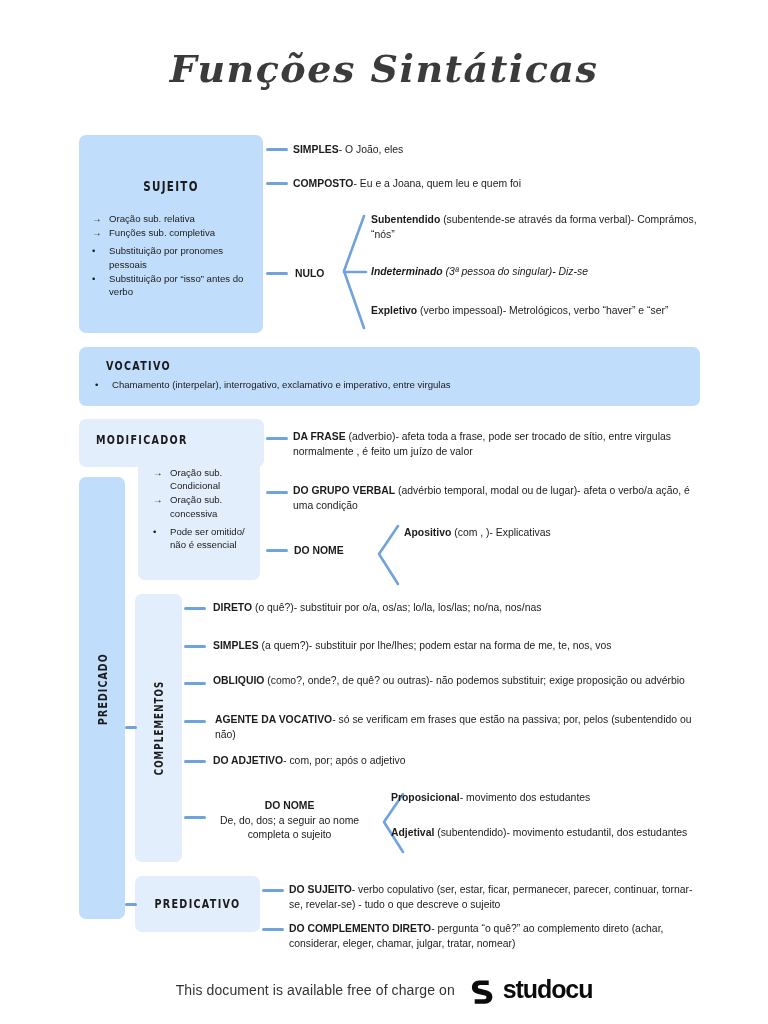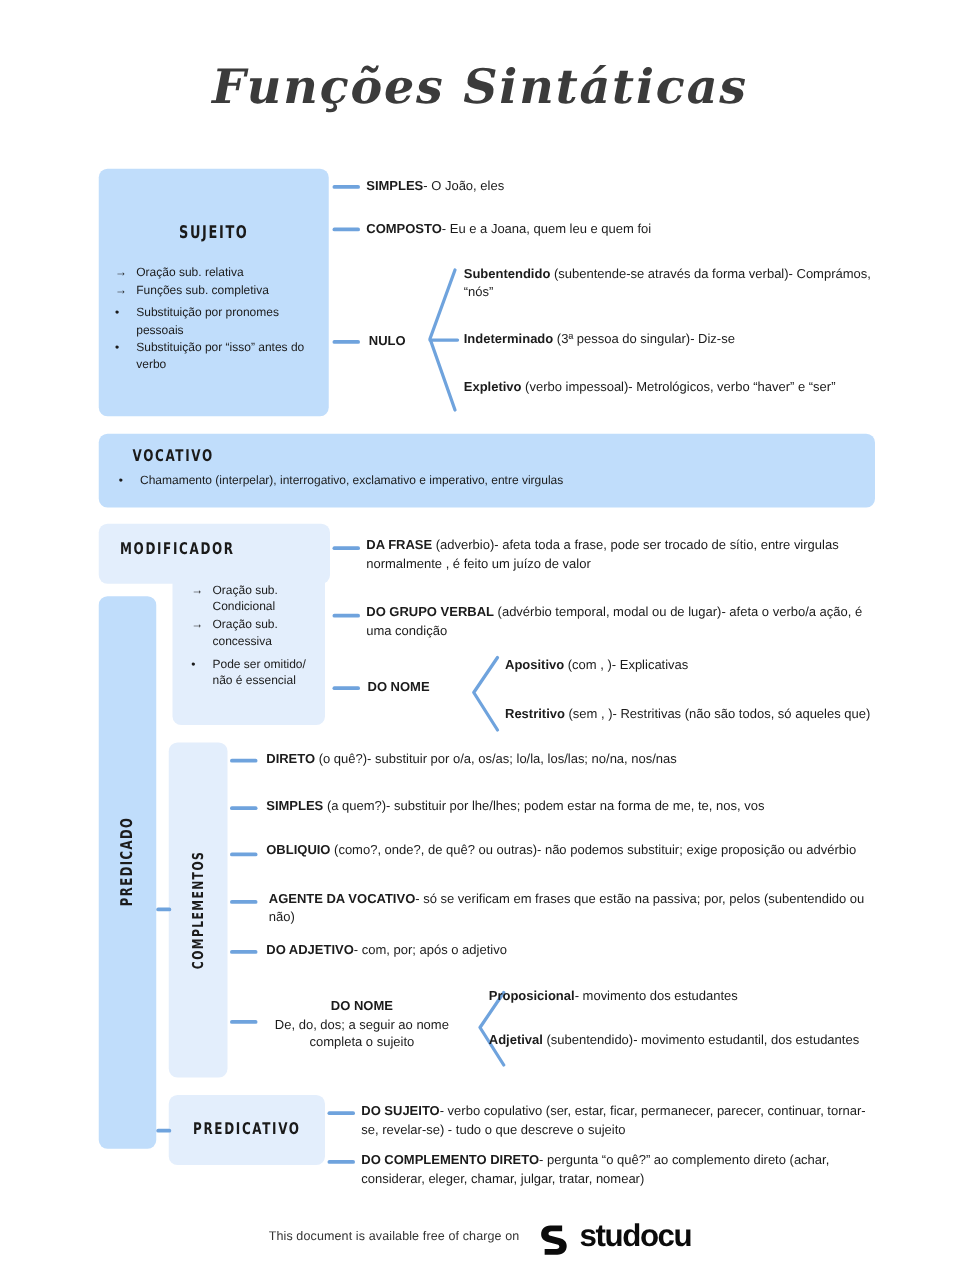--- a/index.html
+++ b/index.html
@@ -117,21 +117,21 @@
     position: absolute;
     left: 0;
     top: 975px;
     width: 768px;
     display: flex;
     align-items: center;
     justify-content: center;
     gap: 13px;
   }
   .footer-txt {
-    font-size: 10px;
+    font-size: 14px;
     color: #333;
     letter-spacing: 0.1px;
   }
   .brand {
     display: flex;
     align-items: center;
     gap: 7px;
   }
   .brand-name {
     font-size: 25px;
@@ -186,21 +186,21 @@
   </div>
 
   <svg class="brace" style="left:340px; top:214px;" width="26" height="118" viewBox="0 0 26 118">
     <path d="M24,2 L4,57 L24,114" fill="none" stroke="#6fa3dd" stroke-width="2.6" stroke-linecap="round" stroke-linejoin="round"></path>
     <path d="M4,58 L26,58" fill="none" stroke="#6fa3dd" stroke-width="2.6" stroke-linecap="round"></path>
   </svg>
 
   <div class="branch" style="left:371px; top:213px; width:330px;">
     <b>Subentendido</b><span> (subentende-se através da forma verbal)- Comprámos, “nós”</span>
   </div>
-  <div class="branch" style="left:371px; top:265px; width:330px;">
+  <div class="branch" style="left:371px; top:265px; width:330px;font-style:italic;">
     <b>Indeterminado</b><span> (3ª pessoa do singular)- Diz-se</span>
   </div>
   <div class="branch" style="left:371px; top:304px; width:345px;">
     <b>Expletivo</b><span> (verbo impessoal)- Metrológicos, verbo “haver” e “ser”</span>
   </div>
 
   <div class="blk blk-mid" style="left:79px; top:347px; width:621px; height:59px;"></div>
   <div class="hd" style="position:absolute; left:106px; top:358px; font-size:13px; transform-origin:left center;">VOCATIVO</div>
   <div class="lst" style="left:95px; top:378px; width:580px;">
     <div class="li">
@@ -242,23 +242,20 @@
   <div class="branch" style="left:294px; top:544px;">
     <b>DO NOME</b>
   </div>
 
   <svg class="brace" style="left:376px; top:524px;" width="24" height="62" viewBox="0 0 24 62">
     <path d="M22,2 L3,30 L22,60" fill="none" stroke="#6fa3dd" stroke-width="2.6" stroke-linecap="round" stroke-linejoin="round"></path>
   </svg>
 
   <div class="branch" style="left:404px; top:526px; width:300px;">
     <b>Apositivo</b><span> (com , )- Explicativas</span>
-  </div>
-  <div class="branch" style="left:404px; top:565px; width:300px;">
-    <b>Restritivo</b><span> (sem , )- Restritivas (não são todos, só aqueles que)</span>
   </div>
 
   <div class="blk blk-mid" style="left:79px; top:477px; width:46px; height:442px;"></div>
   <div class="vlabel" style="left:59px; top:683px; width:86px; text-align:center; transform:rotate(-90deg);">
     <span style="font-size:13px;">PREDICADO</span>
   </div>
 
   <div class="blk blk-light" style="left:135px; top:594px; width:47px; height:268px;"></div>
   <div class="vlabel" style="left:88px; top:721px; width:141px; text-align:center; transform:rotate(-90deg);">
     <span style="font-size:12px;">COMPLEMENTOS</span>

